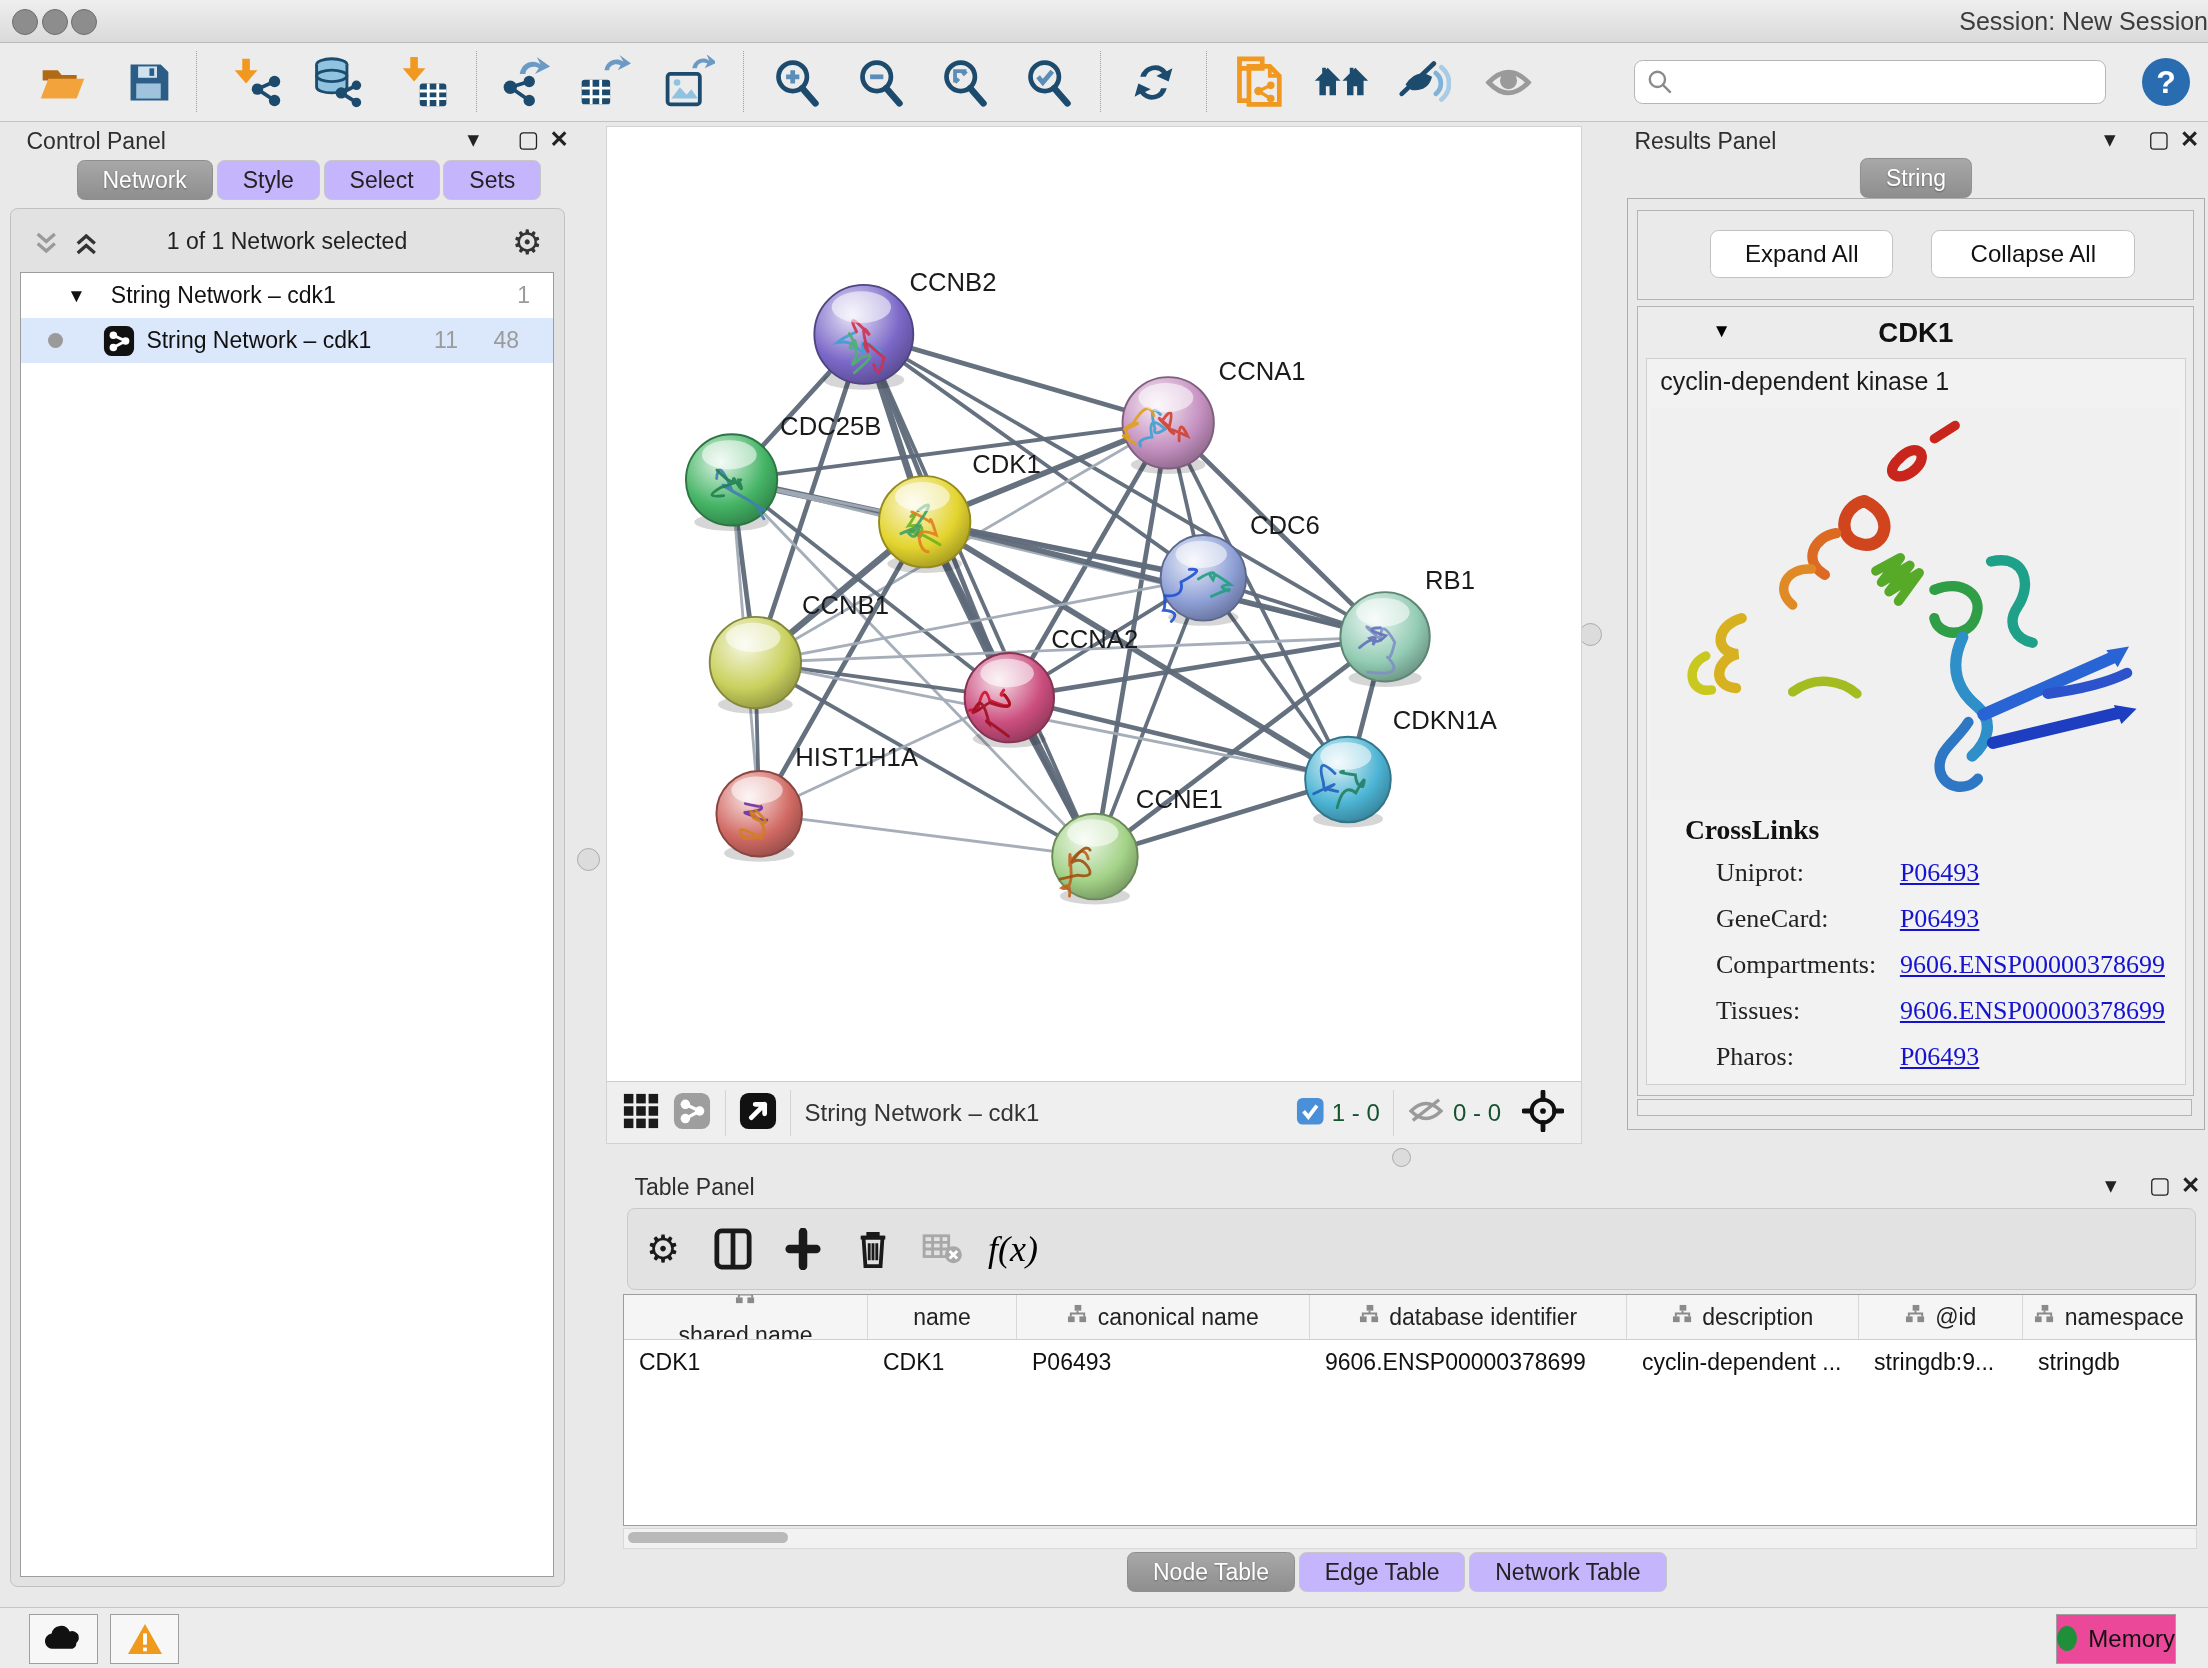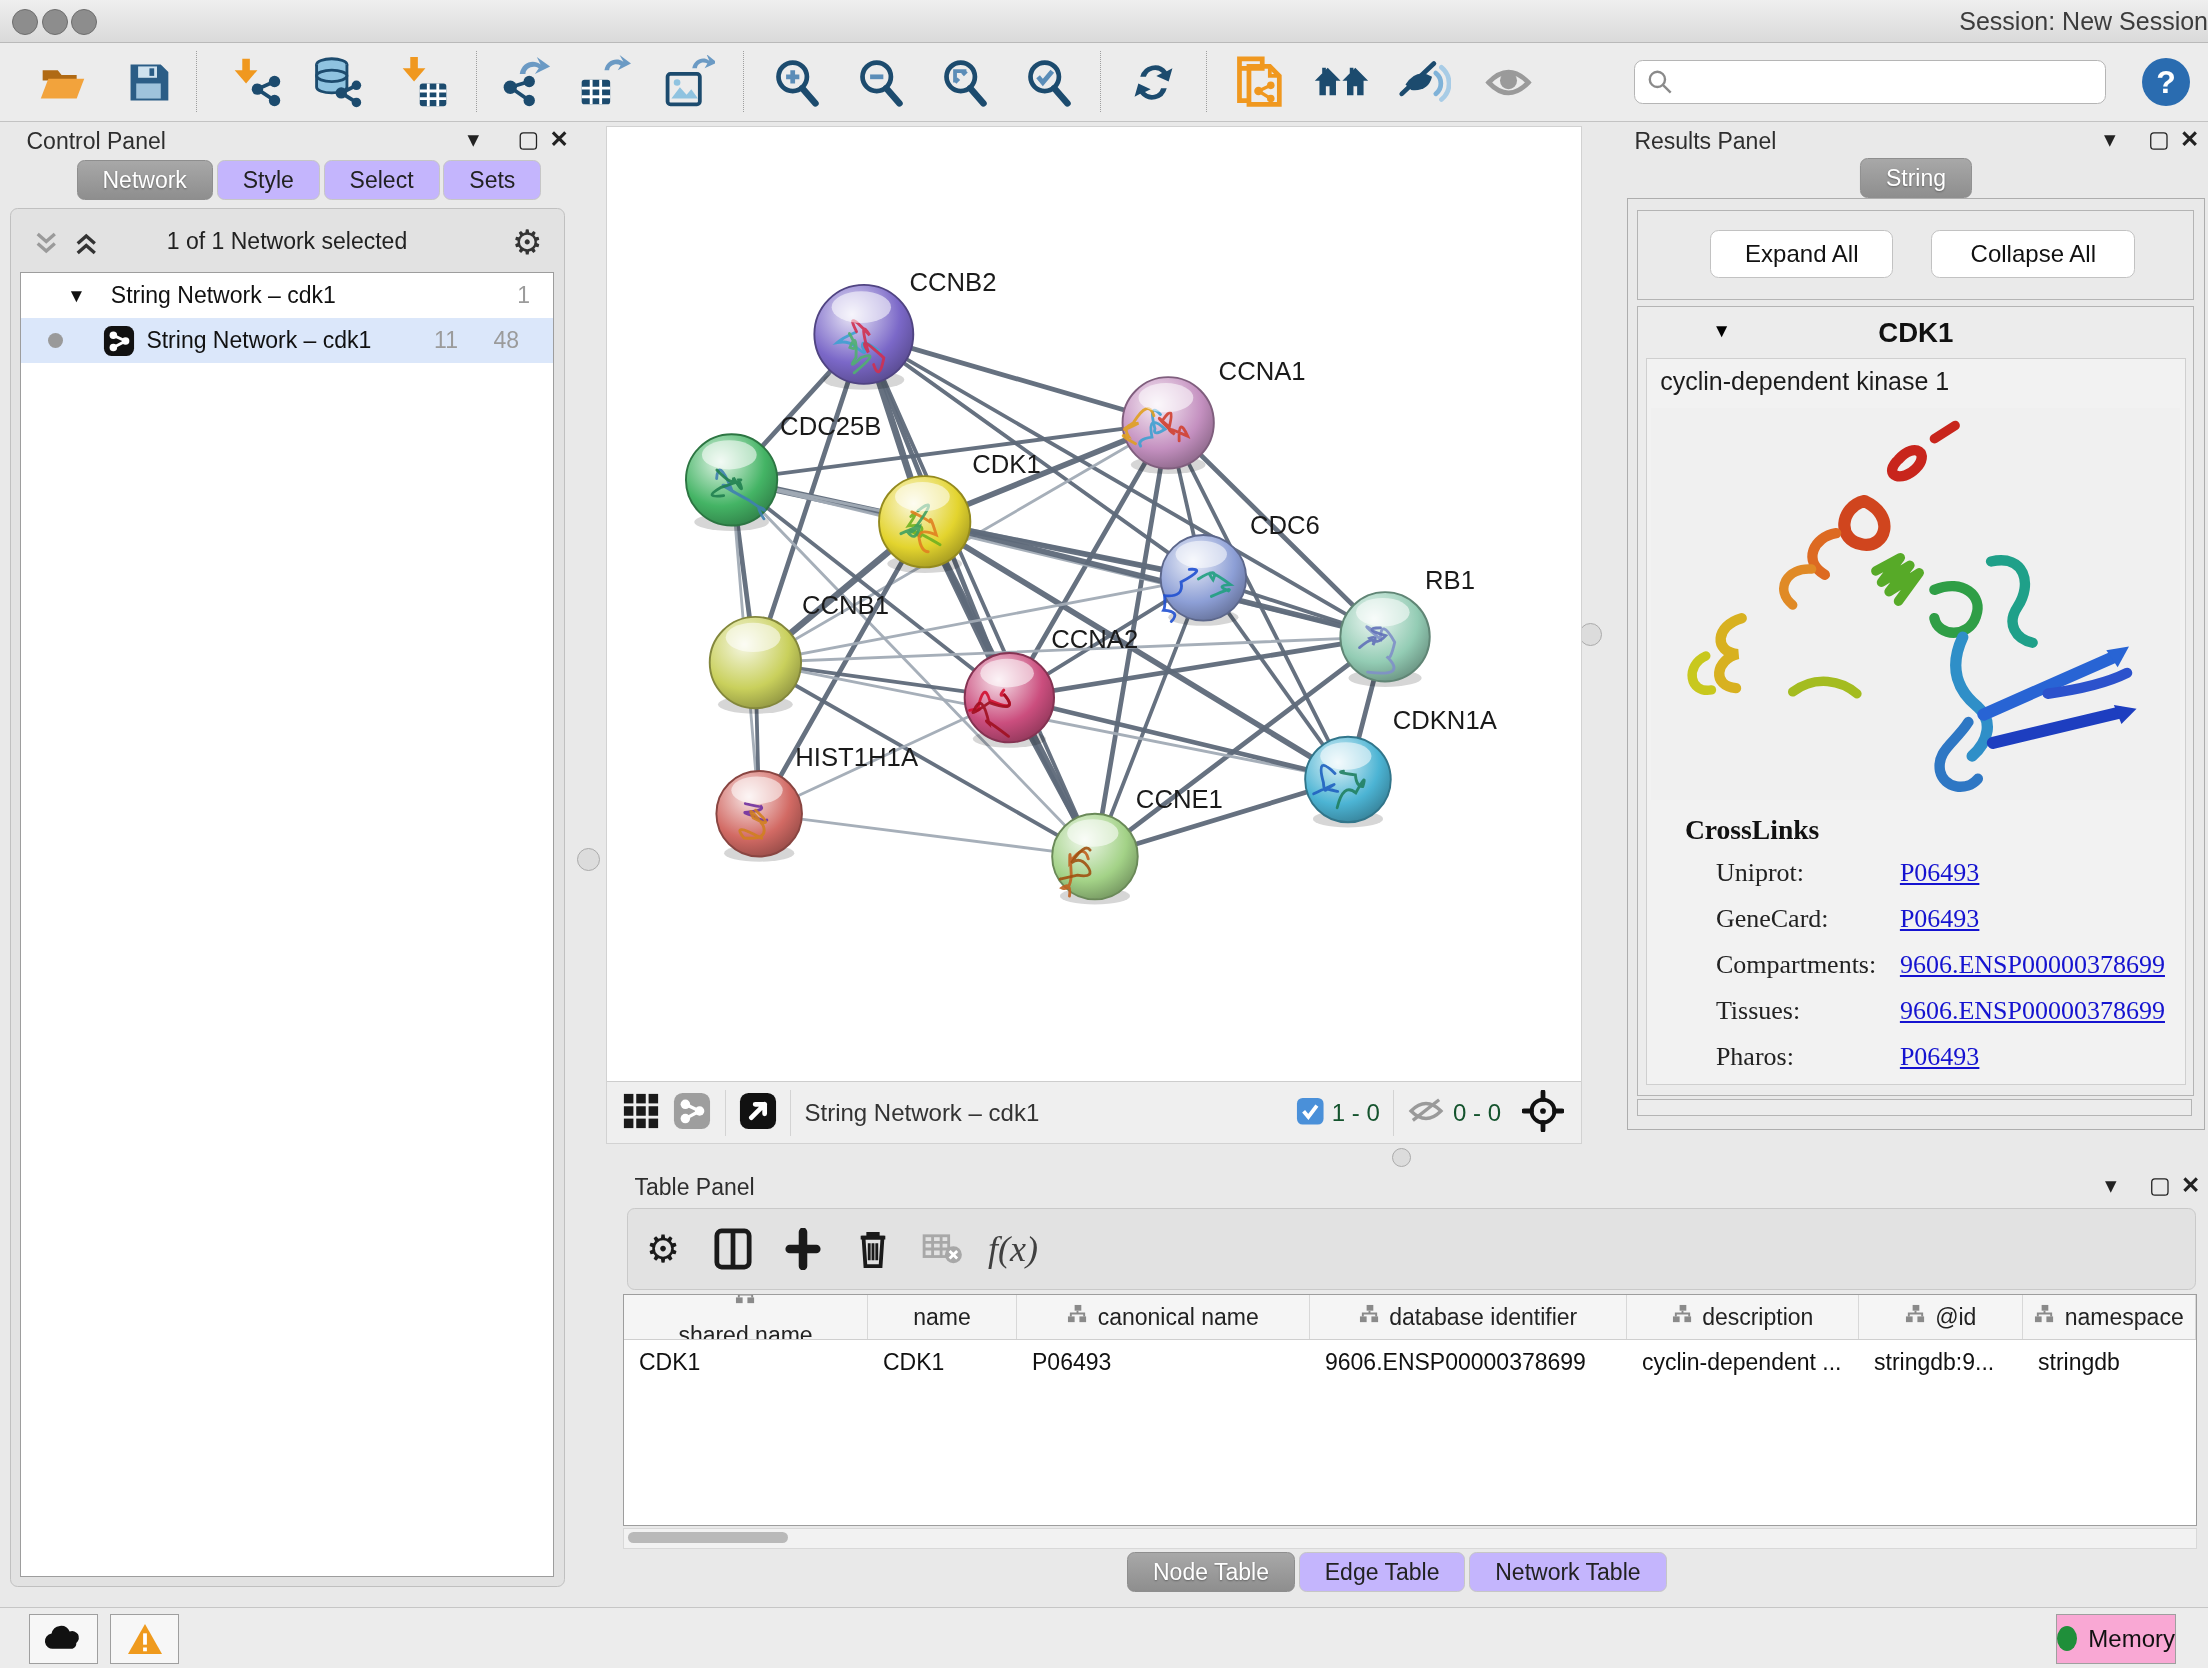--- a/index.html
+++ b/index.html
@@ -93,21 +93,21 @@
     overflow:hidden;white-space:nowrap;}
   .hscroll{position:absolute;left:17px;top:360px;width:1572px;height:19px;background:#f2f2f2;border:1px solid #d8d8d8;}
   .hthumb{position:absolute;left:3.8px;top:2.9px;width:160px;height:11.4px;background:#b9b9b9;border-radius:5.7px;}
   .tp-tabs{position:absolute;left:521px;top:384px;}
 
   
   .statusbar{position:absolute;left:0;top:1607px;width:2208px;height:61px;background:#ececec;
     border-top:1px solid #c6c6c6;}
   .sb-btn{position:absolute;top:5.7px;width:67px;height:48px;background:#f7f7f7;border:1px solid #9f9f9f;
     display:flex;align-items:center;justify-content:center;}
-  .memory-btn{position:absolute;right:32px;top:5.7px;width:118px;height:48px;background:#f9a8d4;
+  .memory-btn{position:absolute;right:32px;top:5.7px;width:118px;height:48px;background:#ec4899;
     border:1px solid #9f9f9f;display:flex;align-items:center;justify-content:flex-end;gap:11.4px;font-size:24px;color:#111;}
   .memdot{width:25px;height:25px;border-radius:50%;background:#1f8f3a;}
 
   .grip{position:absolute;border-radius:50%;background:#dcdcdc;border:1px solid #ababab;}
   .glyph{color:#333;}
 </style>
 </head>
 <body>
 
 <div class="screen">
@@ -698,21 +698,21 @@
           </svg>
       </span>
       <span class="tp-tool">
         <svg width="42" height="34" viewBox="0 0 44 36">
             <rect x="2" y="4" width="26" height="22" fill="none" stroke="#a8a8a8" stroke-width="3"></rect>
             <path d="M2 11 h26 M2 18 h26 M11 4 v22 M20 4 v22" stroke="#a8a8a8" stroke-width="3"></path>
             <circle cx="33" cy="24" r="9" fill="#a8a8a8"></circle>
             <path d="M29 20 l8 8 M37 20 l-8 8" stroke="#fff" stroke-width="3"></path>
           </svg>
       </span>
-      <span class="tp-tool" style="font-family:'Liberation Serif',serif;font-style:italic;font-size:36px;color:#404040">f(x)</span>
+      <span class="tp-tool" style="font-family:'Liberation Serif',serif;font-style:italic;font-size:36px;color:#000000">f(x)</span>
     </div>
     <div class="tbl">
       <div class="tbl-header" id="tbl-header">
           <div class="th" style="width: 244px; flex-direction: column;">
             <span><svg width="21" height="21" viewBox="0 0 22 22">
                 <g fill="#8a8a8a">
                   <rect x="8" y="1" width="7" height="6"></rect>
                   <rect x="1" y="13" width="7" height="6"></rect>
                   <rect x="13" y="13" width="7" height="6"></rect>
                   <path d="M11 7 v3 M4 13 v-3 h14 v3" stroke="#8a8a8a" stroke-width="2" fill="none"></path>

